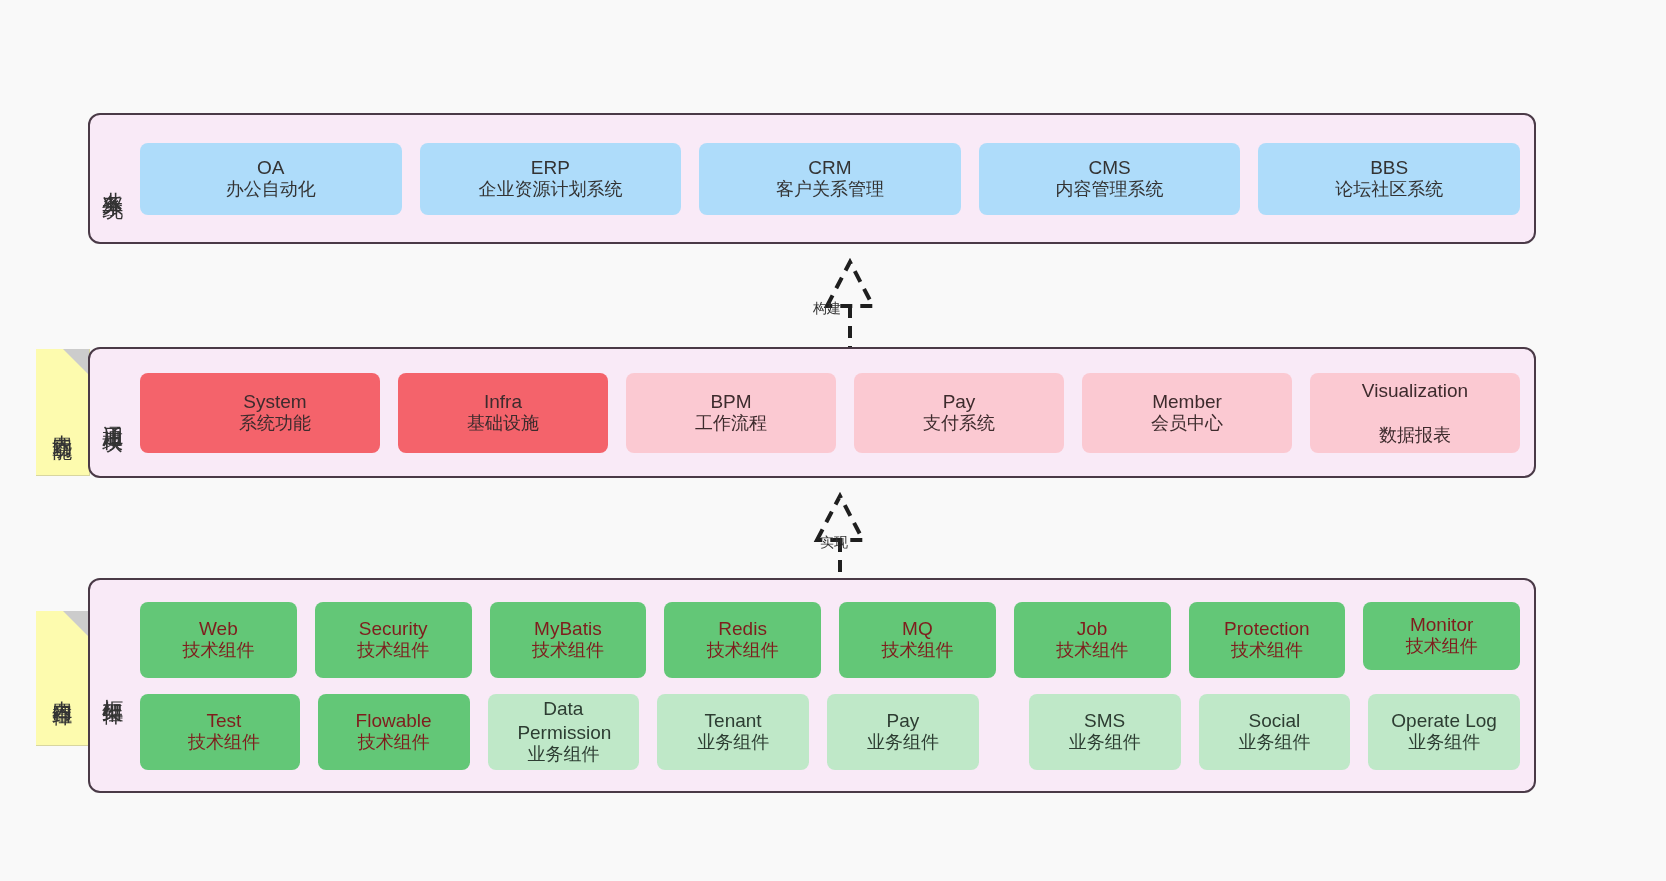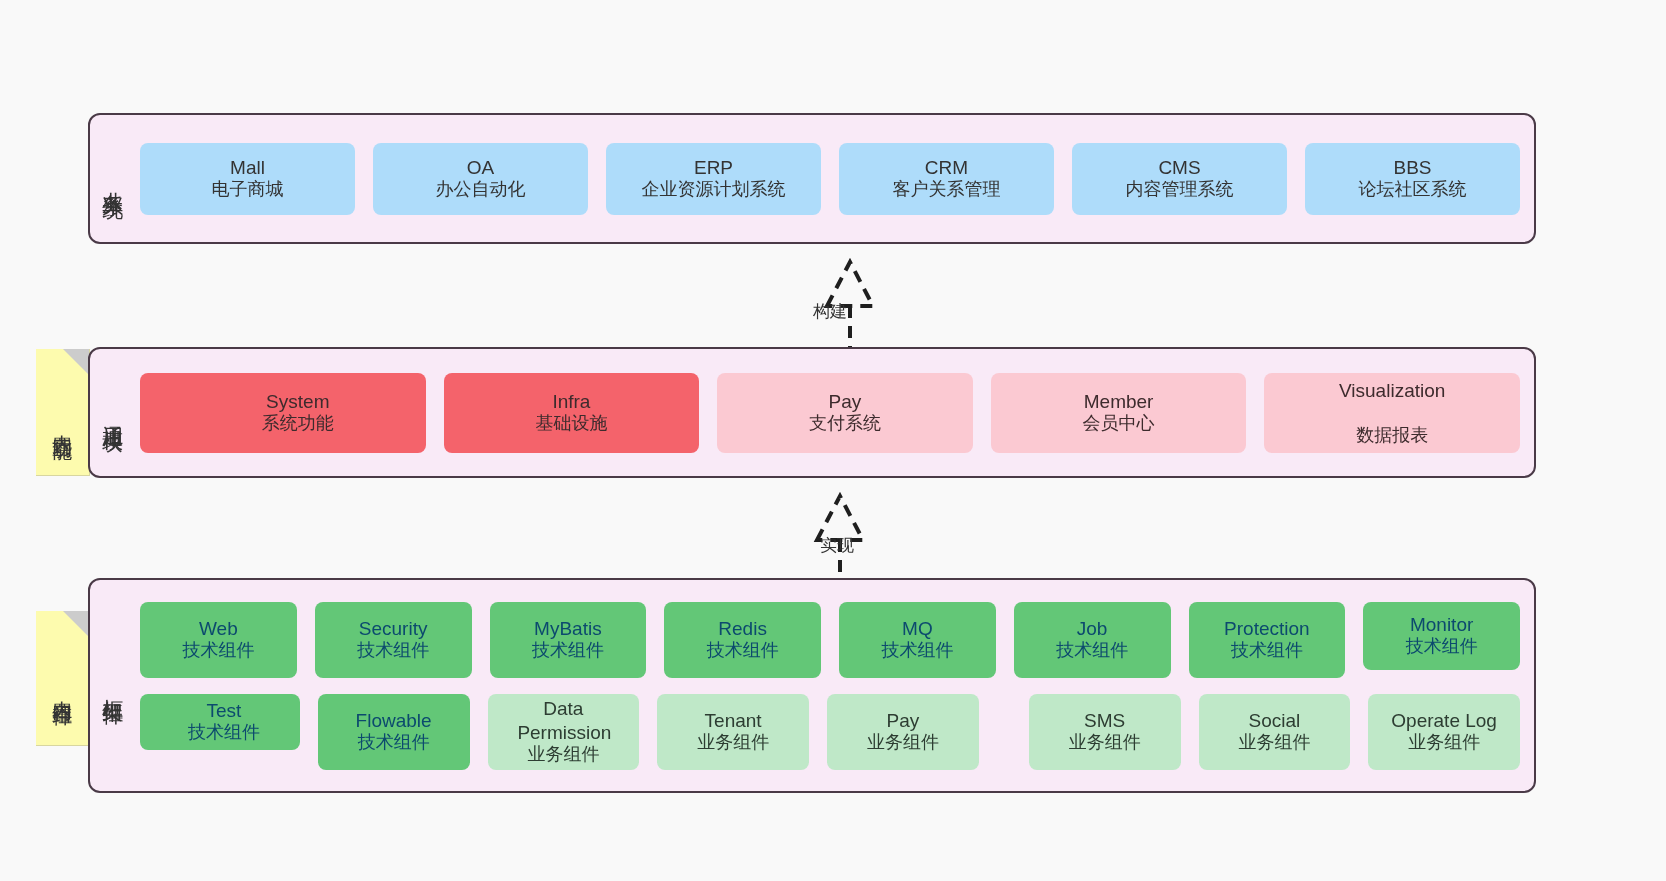--- a/index.html
+++ b/index.html
@@ -74,21 +74,21 @@
     box-sizing: border-box;
     padding: 6px 4px;
     line-height: 1.22;
   }
   .node .t1 { font-size: 19px; }
   .node .t2 { font-size: 18px; }
 
   .node.blue   { background: #aedcfa; color: #333333; }
   .node.red    { background: #f4636b; color: #3d2b2d; }
   .node.pink   { background: #fbc9d2; color: #3d2b2d; }
-  .node.green  { background: #63c777; color: #0c4a6e; }
+  .node.green  { background: #63c777; color: #7f1d1d; }
   .node.lgreen { background: #bfe8c8; color: #2d3d32; }
 
   
   .note {
     position: absolute;
     background: #fdfbae;
     color: #333333;
     font-size: 20px;
     line-height: 1.12;
     letter-spacing: 2px;
@@ -111,40 +111,36 @@
     height: 0;
     border-left: 26px solid transparent;
     border-top: 26px solid #cccccc;
   }
 
   
   .conn { position: absolute; }
   .conn svg { display: block; overflow: visible; }
   .conn-label {
     position: absolute;
-    font-size: 17px;
+    font-size: 14px;
     color: #333333;
     background: transparent;
     white-space: nowrap;
   }
 </style>
 </head>
 <body>
 
 <div class="canvas">
 
   <div class="band" style="left:88px; top:113px; width:1448px; height:131px;">
     <div class="band-label">业务系统</div>
     <div class="band-body">
       <div class="row">
         <div class="node blue" style="height:72px;">
-          <div class="t1">Mall</div>
-          <div class="t2">电子商城</div>
-        </div>
-        <div class="node blue" style="height:72px;">
           <div class="t1">OA</div>
           <div class="t2">办公自动化</div>
         </div>
         <div class="node blue" style="height:72px;">
           <div class="t1">ERP</div>
           <div class="t2">企业资源计划系统</div>
         </div>
         <div class="node blue" style="height:72px;">
           <div class="t1">CRM</div>
           <div class="t2">客户关系管理</div>
@@ -180,20 +176,24 @@
     <div class="band-label">通用模块</div>
     <div class="band-body">
       <div class="row">
         <div class="node red" style="height:80px;padding-left:34px;">
           <div class="t1">System</div>
           <div class="t2">系统功能</div>
         </div>
         <div class="node red" style="height:80px;">
           <div class="t1">Infra</div>
           <div class="t2">基础设施</div>
+        </div>
+        <div class="node pink" style="height:80px;">
+          <div class="t1">BPM</div>
+          <div class="t2">工作流程</div>
         </div>
         <div class="node pink" style="height:80px;">
           <div class="t1">Pay</div>
           <div class="t2">支付系统</div>
         </div>
         <div class="node pink" style="height:80px;">
           <div class="t1">Member</div>
           <div class="t2">会员中心</div>
         </div>
         <div class="node pink" style="height:80px;justify-content:space-between;">
@@ -250,21 +250,21 @@
           <div class="t1">Protection</div>
           <div class="t2">技术组件</div>
         </div>
         <div class="node green" style="height:68px;">
           <div class="t1">Monitor</div>
           <div class="t2">技术组件</div>
         </div>
       </div>
 
       <div class="row">
-        <div class="node green" style="height:56px;padding-left:12px;">
+        <div class="node green" style="height:76px;padding-left:12px;">
           <div class="t1">Test</div>
           <div class="t2">技术组件</div>
         </div>
         <div class="node green" style="height:76px;">
           <div class="t1">Flowable</div>
           <div class="t2">技术组件</div>
         </div>
         <div class="node lgreen" style="height:76px;">
           <div class="t1" style="max-width:92px;">Data Permission</div>
           <div class="t2">业务组件</div>

